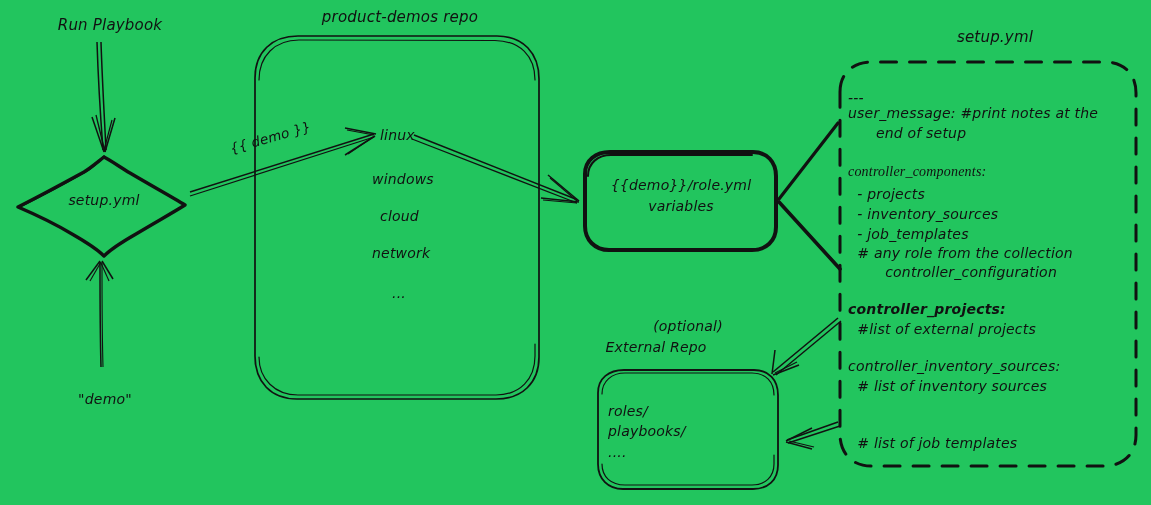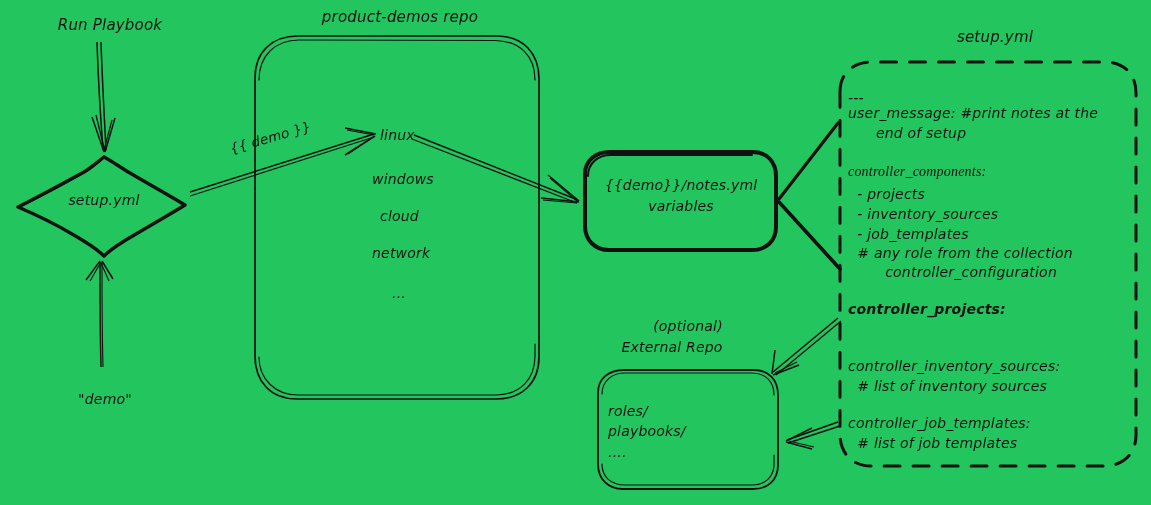--- a/index.html
+++ b/index.html
@@ -148,40 +148,40 @@
   <div class="lbl t15 ctr" style="left:300px; top:8px; width:200px;">product-demos repo</div>
 
   <div class="lbl t14" style="left:380px; top:127px;">linux</div>
   <div class="lbl t14" style="left:372px; top:171px;">windows</div>
   <div class="lbl t14" style="left:380px; top:208px;text-align:right;">cloud</div>
   <div class="lbl t14" style="left:372px; top:245px;">network</div>
   <div class="lbl t14" style="left:392px; top:285px;">...</div>
 
   <div class="lbl t13" style="left:228px; top:141px; transform:rotate(-16deg); transform-origin:left top;">{{ demo }}</div>
 
-  <div class="lbl t14 ctr" style="left:591px; top:177px; width:180px;">{{demo}}/notes.yml</div>
+  <div class="lbl t14 ctr" style="left:591px; top:177px; width:180px;">{{demo}}/role.yml</div>
   <div class="lbl t14 ctr" style="left:591px; top:198px; width:180px;">variables</div>
 
   <div class="lbl t14 ctr" style="left:608px; top:318px; width:160px;">(optional)</div>
-  <div class="lbl t14 ctr" style="left:592px; top:339px; width:160px;font-style:italic;">External Repo</div>
+  <div class="lbl t14 ctr" style="left:576px; top:339px; width:160px;font-style:italic;">External Repo</div>
 
   <div class="lbl t14" style="left:608px; top:403px;">roles/</div>
   <div class="lbl t14" style="left:608px; top:423px;">playbooks/</div>
   <div class="lbl t14" style="left:608px; top:444px;">....</div>
 
   <div class="lbl t15 ctr" style="left:935px; top:28px; width:120px;">setup.yml</div>
 
   <div class="lbl t14 nw" style="left:848px; top:90px;">---</div>
   <div class="lbl t14 nw" style="left:848px; top:105px;">user_message: #print notes at the</div>
   <div class="lbl t14 nw" style="left:848px; top:125px;">      end of setup</div>
   <div class="lbl t14 nw" style="left:848px; top:163px;font-family:Liberation Serif, serif;">controller_components:</div>
   <div class="lbl t14 nw" style="left:848px; top:186px;">  - projects</div>
   <div class="lbl t14 nw" style="left:848px; top:206px;">  - inventory_sources</div>
   <div class="lbl t14 nw" style="left:848px; top:226px;">  - job_templates</div>
   <div class="lbl t14 nw" style="left:848px; top:245px;">  # any role from the collection</div>
   <div class="lbl t14 nw" style="left:848px; top:264px;">        controller_configuration</div>
   <div class="lbl t14 nw" style="left:848px; top:301px;font-weight:bold;">controller_projects:</div>
+  <div class="lbl t14 nw" style="left:848px; top:321px;">  #list of external projects</div>
   <div class="lbl t14 nw" style="left:848px; top:358px;">controller_inventory_sources:</div>
   <div class="lbl t14 nw" style="left:848px; top:378px;">  # list of inventory sources</div>
-  <div class="lbl t14 nw" style="left:848px; top:415px;">controller_job_templates:</div>
   <div class="lbl t14 nw" style="left:848px; top:435px;">  # list of job templates</div>
 
 </div>
 
 </body></html>

